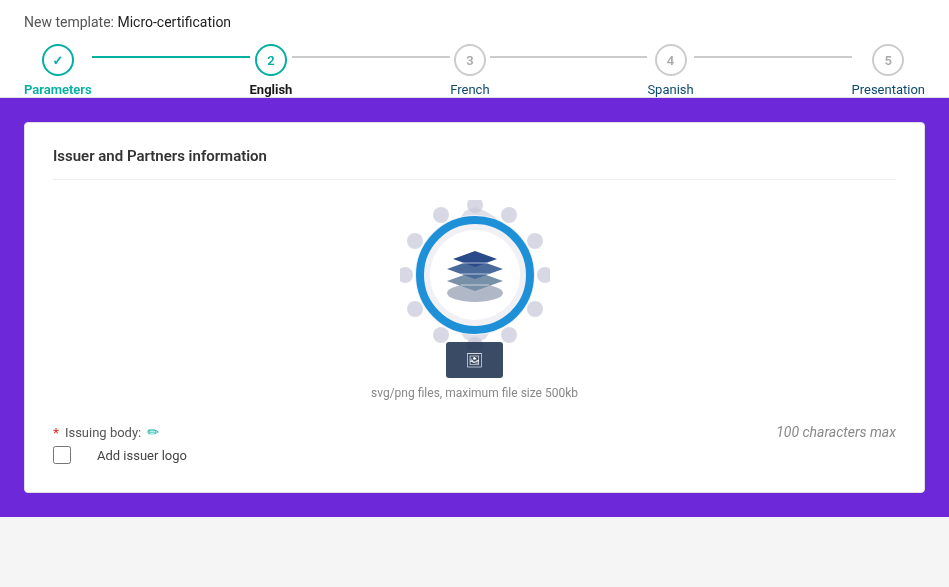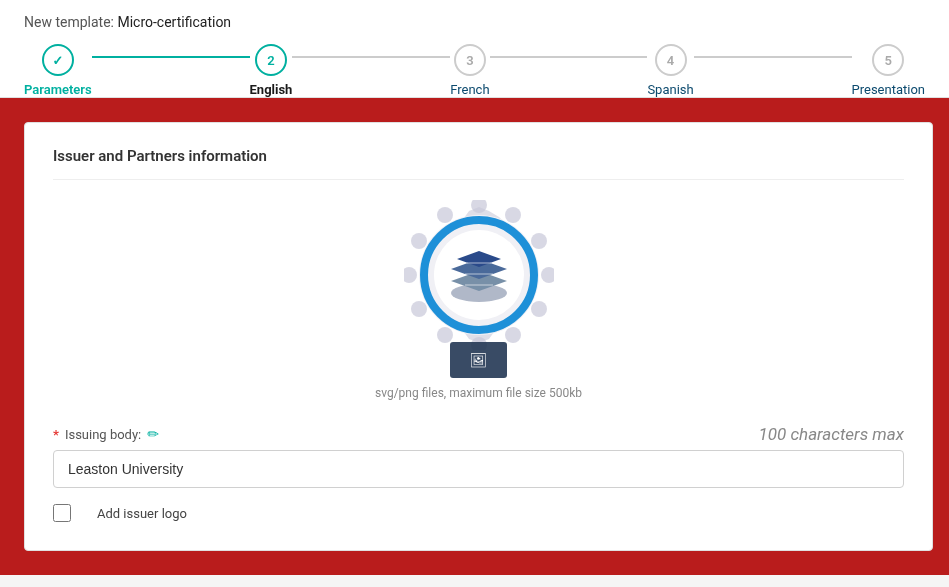--- a/index.html
+++ b/index.html
@@ -77,22 +77,22 @@
     }
     .step-label.completed {
       color: #00b0a0;
       font-weight: 600;
     }
     .step-label.active {
       color: #1a1a1a;
       font-weight: 700;
     }
     .content-area {
-      padding: 24px 16px 24px 24px;
-      background: #b91c1c;
+      padding: 24px 24px 24px 24px;
+      background: #6d28d9;
     }
     .card {
       background: #fff;
       border: 1px solid #e0e0e0;
       border-radius: 4px;
       padding: 24px 28px 28px 28px;
     }
     .card-title {
       font-size: 15px;
       font-weight: 600;
@@ -149,21 +149,21 @@
       color: #555;
       display: flex;
       align-items: center;
       gap: 6px;
     }
     .field-label .required {
       color: #e53935;
       font-weight: 700;
     }
     .field-char-count {
-      font-size: 17px;
+      font-size: 14px;
       color: #888;
       font-style: italic;
     }
     .edit-icon {
       color: #00b0a0;
       font-size: 14px;
       cursor: pointer;
     }
     .text-input {
       width: 100%;
@@ -287,20 +287,19 @@
 
     <div class="field-row">
       <div class="field-label">
         <span class="required">*</span>
           <span>Issuing body:</span>
         <span class="edit-icon">✏</span>
       </div>
       <div class="field-char-count">100 characters max</div>
     </div>
 
-    <input type="text" class="text-input" value="Leaston University" style="">
 
     <div class="checkbox-row">
       <input type="checkbox" id="addLogoChk" style="">
       <label class="checkbox-label" for="addLogoChk">Add issuer logo</label>
     </div>
   </div>
 </div>
 
 </body></html>

